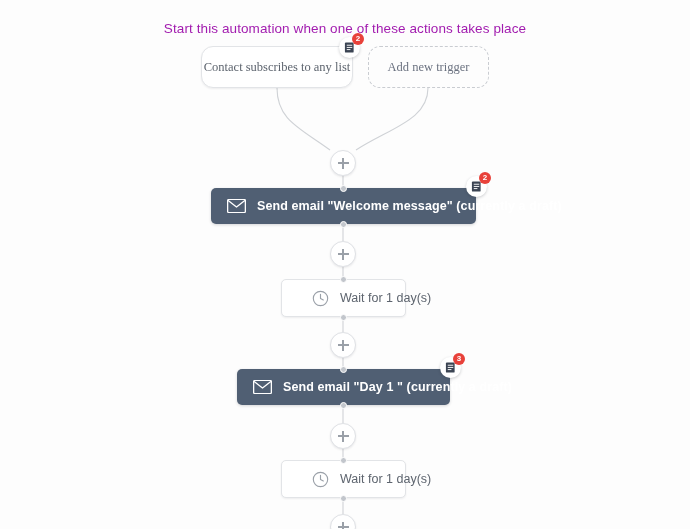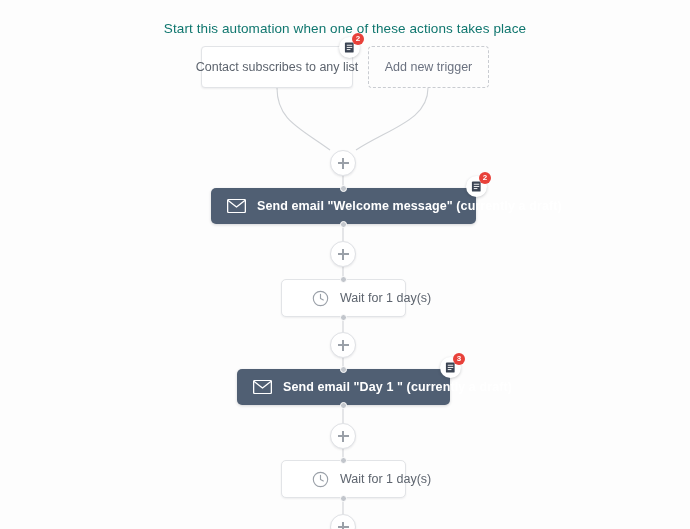--- a/index.html
+++ b/index.html
@@ -31,41 +31,42 @@
     z-index: 1;
   }
 
   
   .headline {
     position: absolute;
     left: 0; top: 21px;
     width: 690px;
     text-align: center;
     font-size: 13.5px;
-    color: #0f766e;
+    color: #a21caf;
     letter-spacing: .1px;
   }
 
   
   .node { position: absolute; z-index: 3; }
 
   
   .trigger {
     height: 42px;
-    border-radius: 4px;
+    border-radius: 12px;
     display: flex;
     align-items: center;
     justify-content: center;
     font-size: 12.5px;
     color: #5d646e;
     background: #ffffff;
     border: 1px solid #e2e4e7;
     box-shadow: 0 1px 2px rgba(30,35,45,.07);
     padding: 0 14px;
     white-space: nowrap;
+    font-family: Liberation Serif, serif;
   }
   .trigger.dashed {
     background: transparent;
     border: 1px dashed #c9ccd1;
     box-shadow: none;
     color: #6b7280;
   }
 
   
   .email-node {

